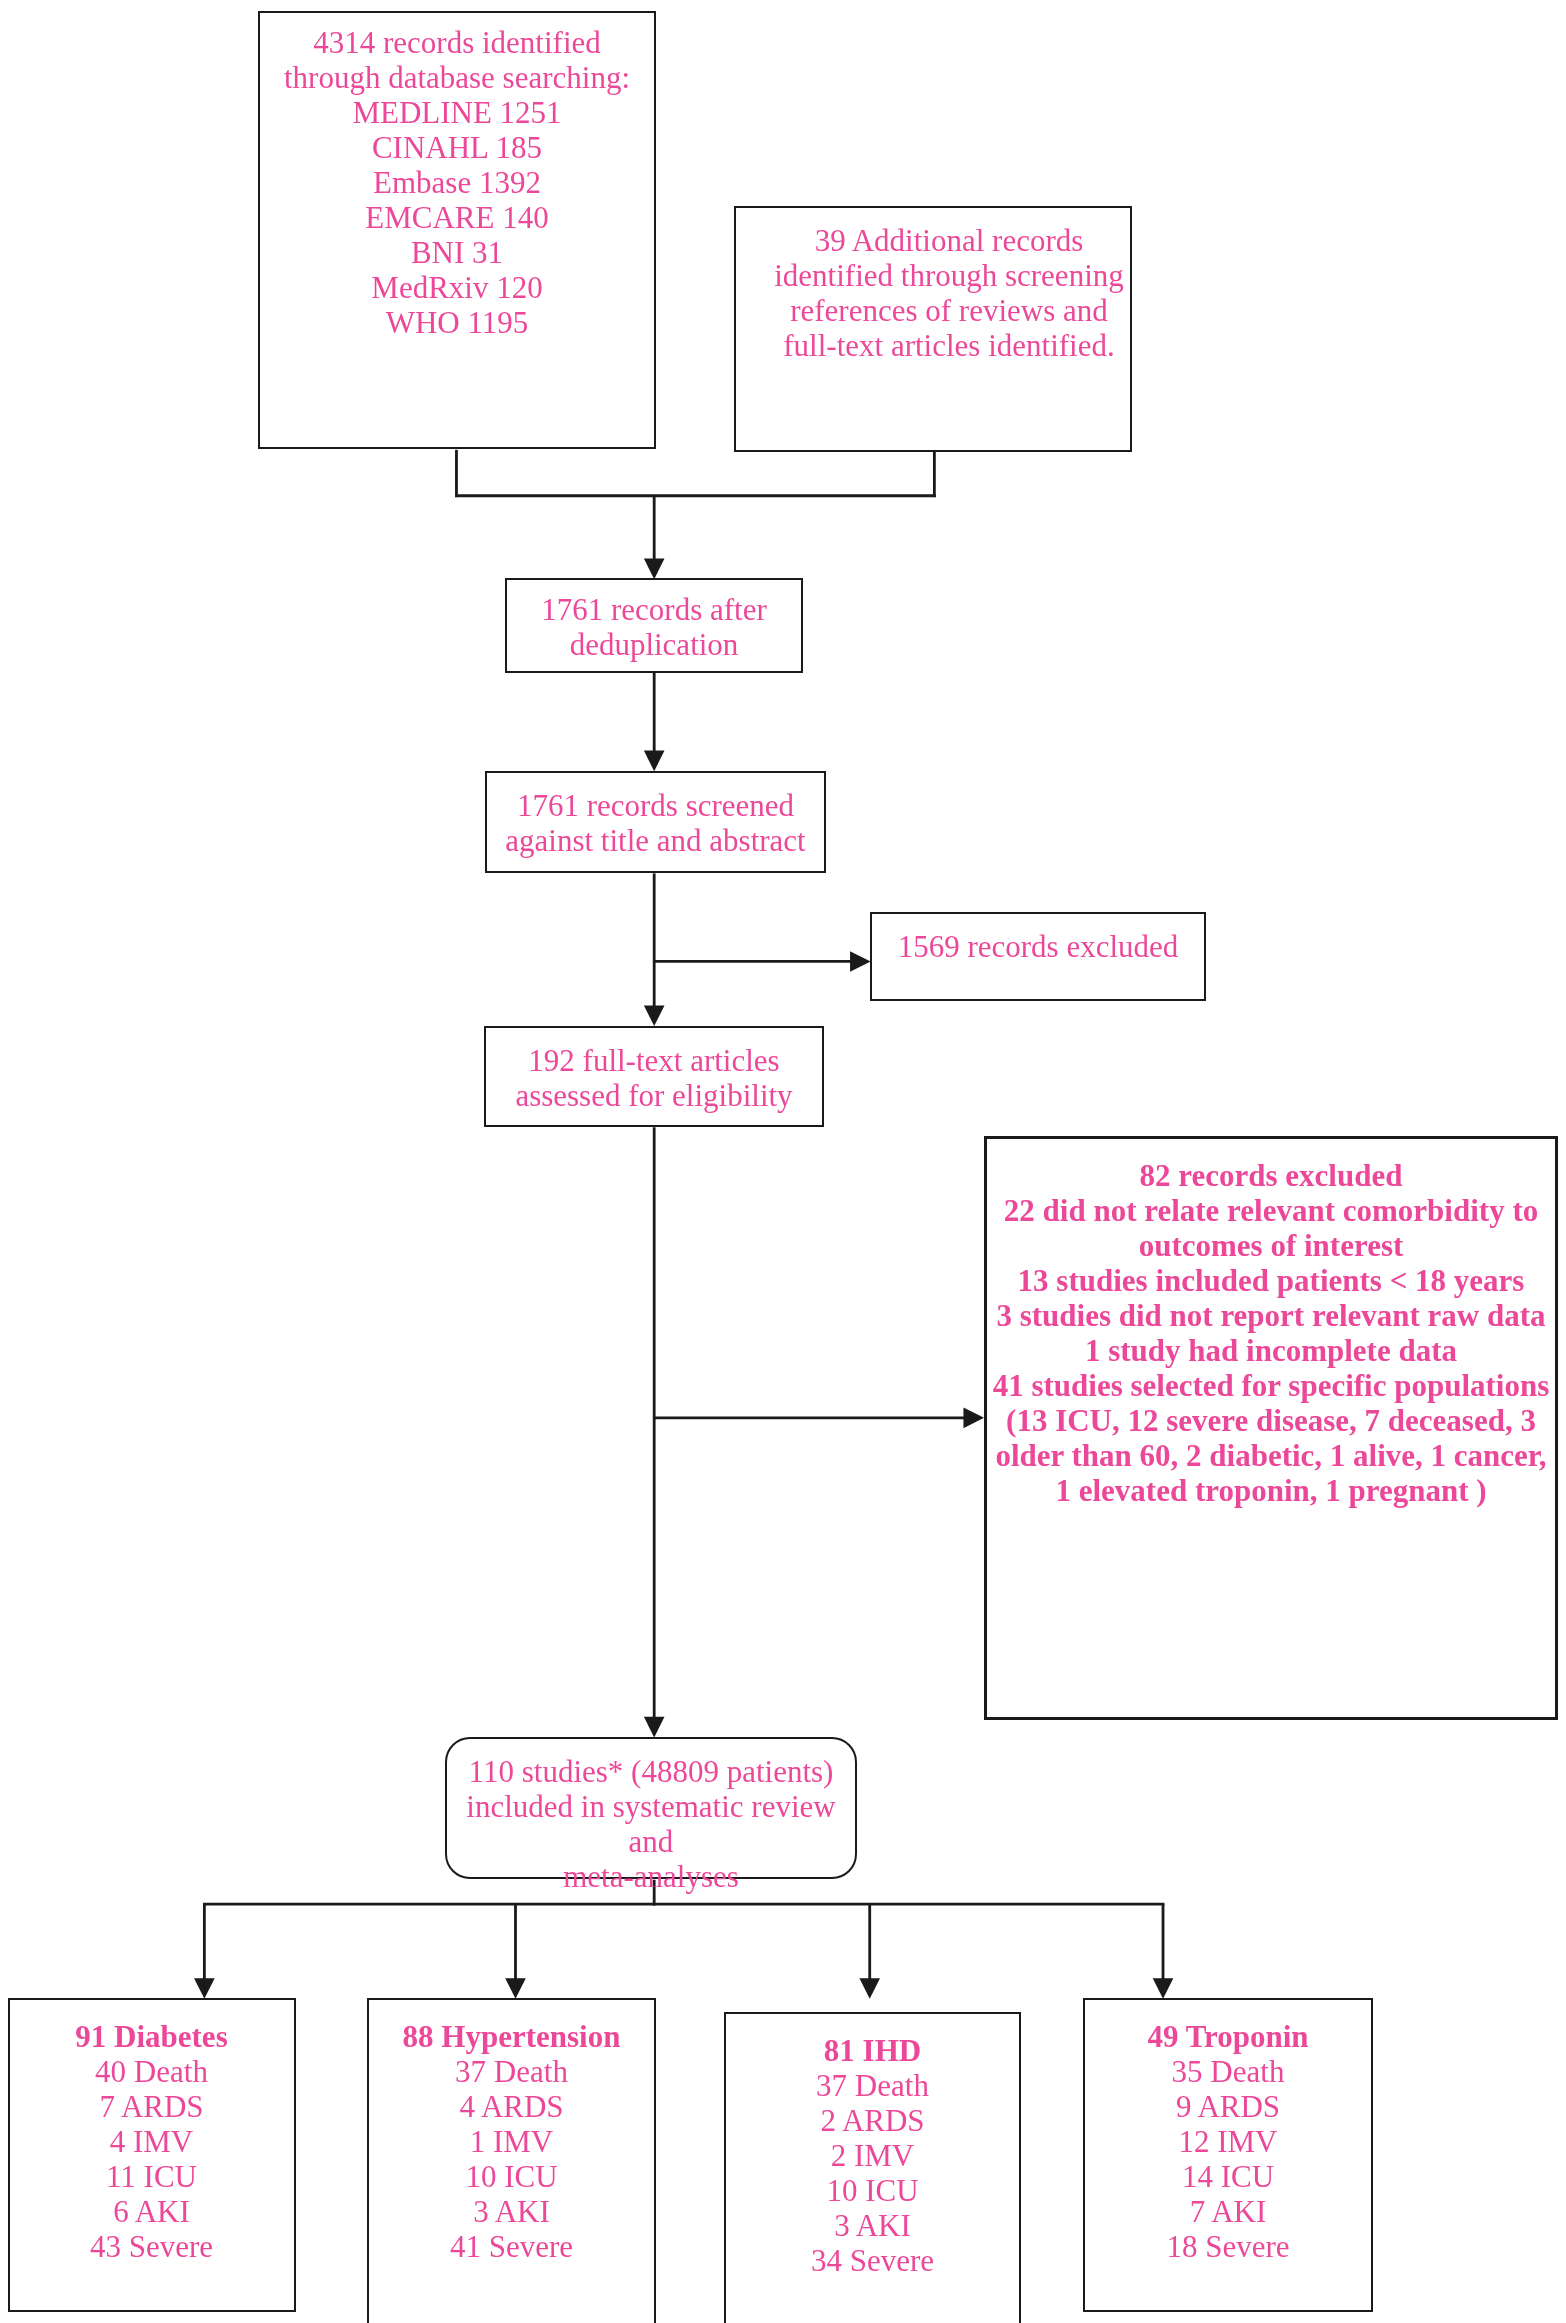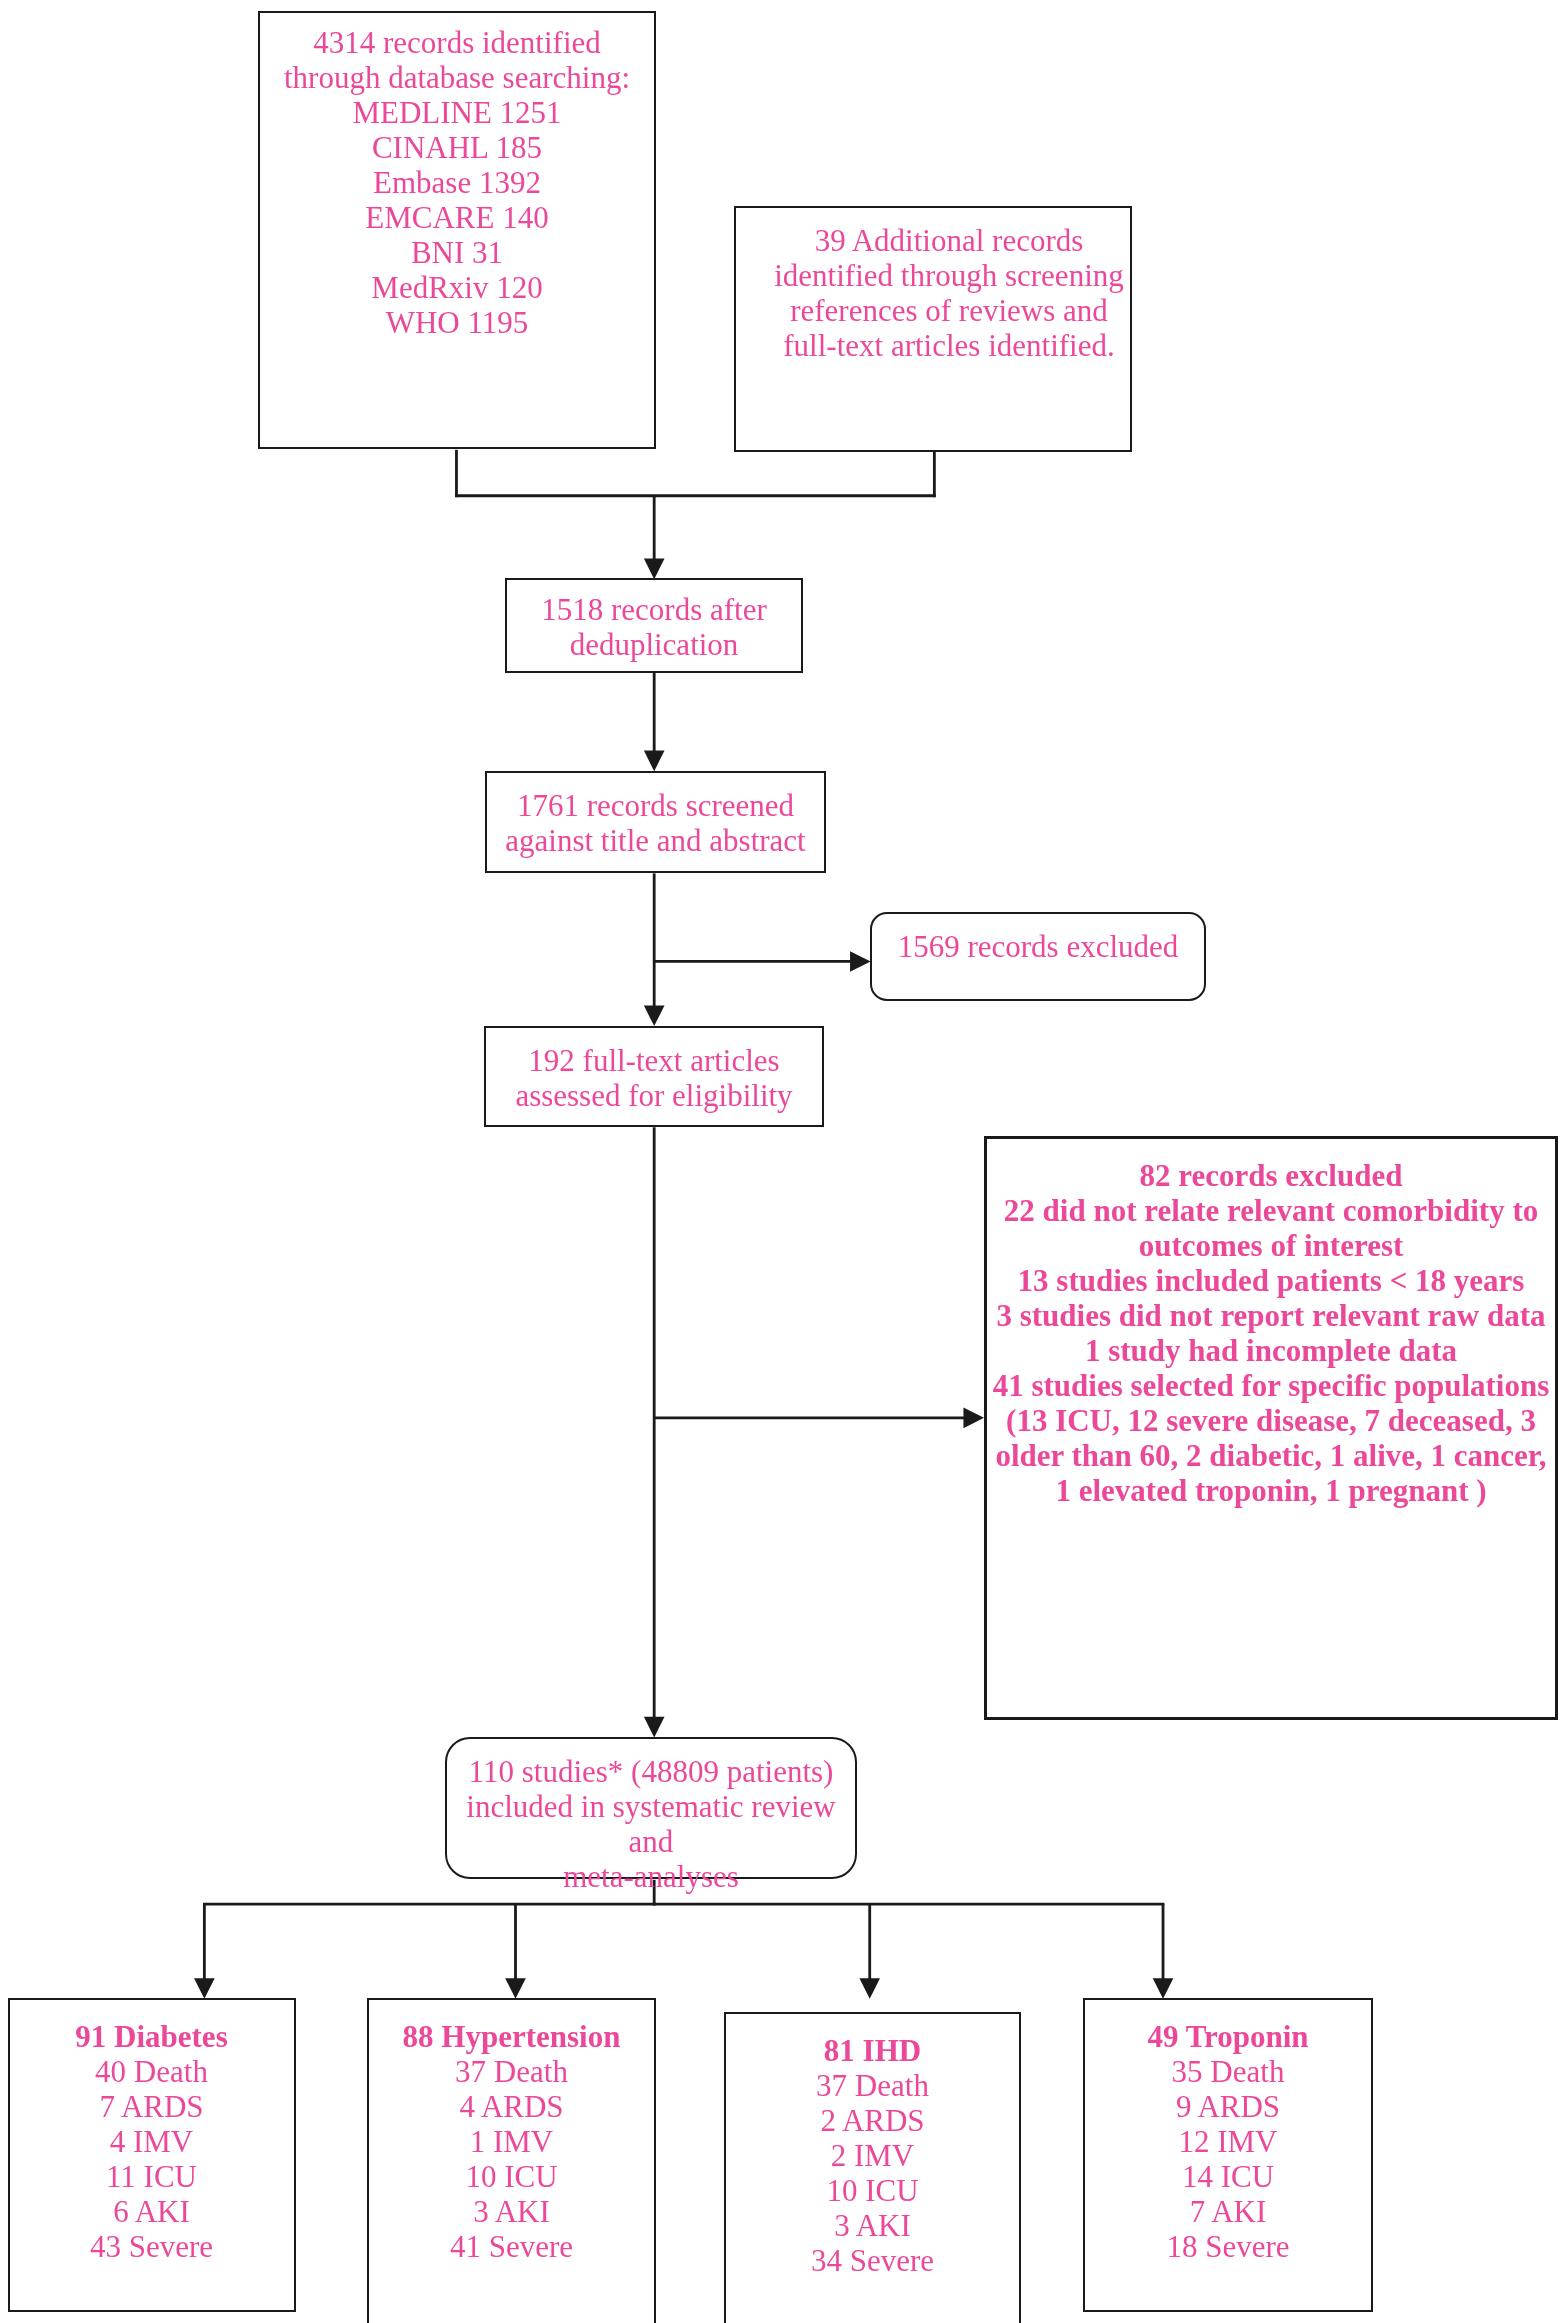--- a/index.html
+++ b/index.html
@@ -94,30 +94,30 @@
   </div>
 
   <div class="box pad16" style="left:734px; top:206px; width:398px; height:246px;padding-left:32px;">
     <div class="box-text">39 Additional records
 identified through screening
 references of reviews and
 full-text articles identified.</div>
   </div>
 
   <div class="box" style="left:505px; top:578px; width:298px; height:95px;">
-    <div class="box-text">1518 records after
+    <div class="box-text">1761 records after
 deduplication</div>
   </div>
 
   <div class="box pad16" style="left:485px; top:771px; width:341px; height:102px;">
     <div class="box-text">1761 records screened
 against title and abstract</div>
   </div>
 
-  <div class="box pad16" style="left:870px; top:912px; width:336px; height:89px;border-radius:17px;">
+  <div class="box pad16" style="left:870px; top:912px; width:336px; height:89px;">
     <div class="box-text">1569 records excluded</div>
   </div>
 
   <div class="box pad16" style="left:484px; top:1026px; width:340px; height:101px;">
     <div class="box-text">192 full-text articles
 assessed for eligibility</div>
   </div>
 
   <div class="box pad20 thick" style="left:984px; top:1136px; width:574px; height:584px;">
     <div class="box-text">82 records excluded

